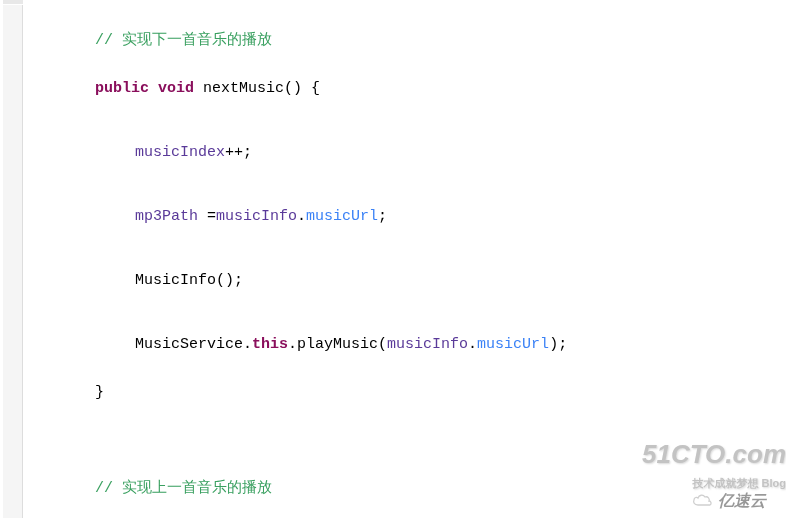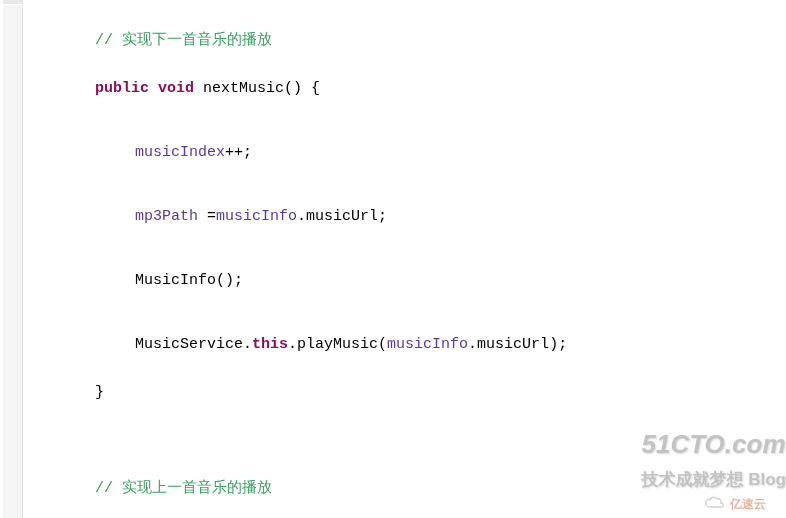--- a/index.html
+++ b/index.html
@@ -39,53 +39,54 @@
       background: #e8e8e8;
     }
     .code {
       white-space: pre;
       font-family: Consolas, "Courier New", monospace;
       padding-left: 5px;
     }
     .keyword { color: #8a0f5c; font-weight: bold; text-align: center; }
     .comment { color: #3aa060; }
     .identifier { color: #5a3a99; }
-    .field { color: #000000; }
+    .field { color: #3b82f6; }
     .indent1 { padding-left: 60px; }
     .indent2 { padding-left: 100px; margin-top: 16px; }
     .line { display: block; min-height: 24px; }
     .watermark1 {
       position: absolute;
       right: 0;
       bottom: 25px;
       opacity: 0.5;
       font-family: Arial, sans-serif;
       color: #888;
       font-size: 26px;
       font-weight: bold;
       font-style: italic;
       text-shadow: 1px 1px 2px rgba(0,0,0,0.3);
       pointer-events: none;
     }
     .watermark1-sub {
-      font-size: 17px;
+      font-size: 11px;
       display: block;
       text-align: right;
       font-style: normal;
     }
     .watermark2 {
       position: absolute;
       right: 20px;
       bottom: 3px;
       opacity: 0.4;
       font-family: Arial, sans-serif;
-      color: #c2410c;
-      font-size: 12px;
+      color: #000000;
+      font-size: 16px;
       font-weight: bold;
       pointer-events: none;
+      font-style: italic;
     }
     .watermark2-icon {
       display: inline-block;
       vertical-align: middle;
       margin-right: 4px;
     }
   </style>
 </head>
 <body>
 

